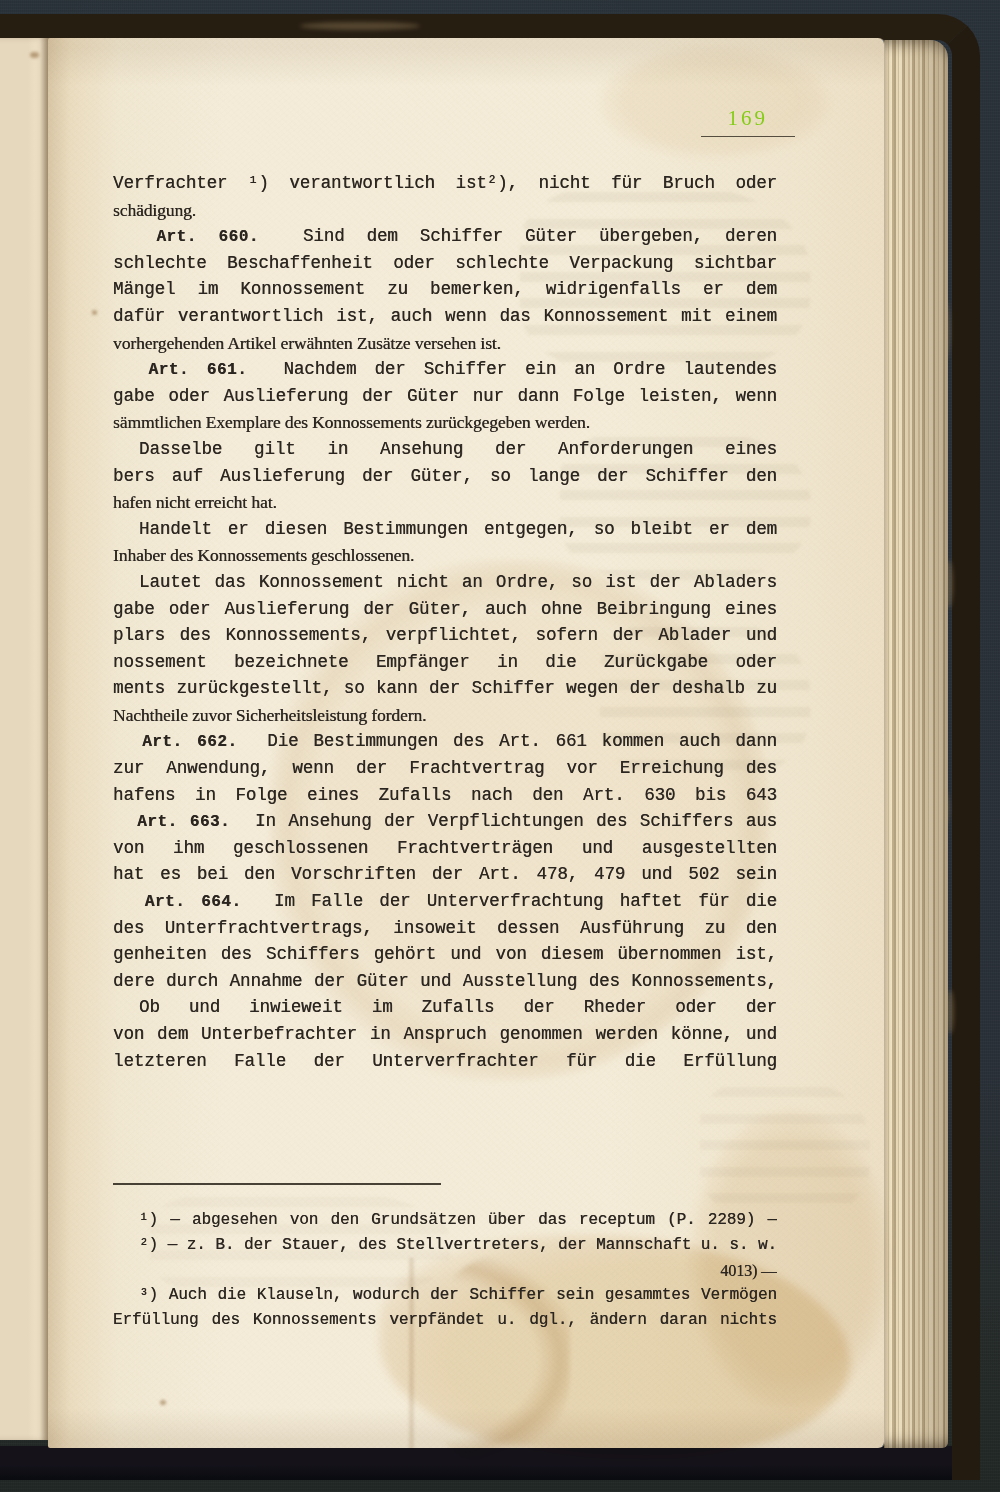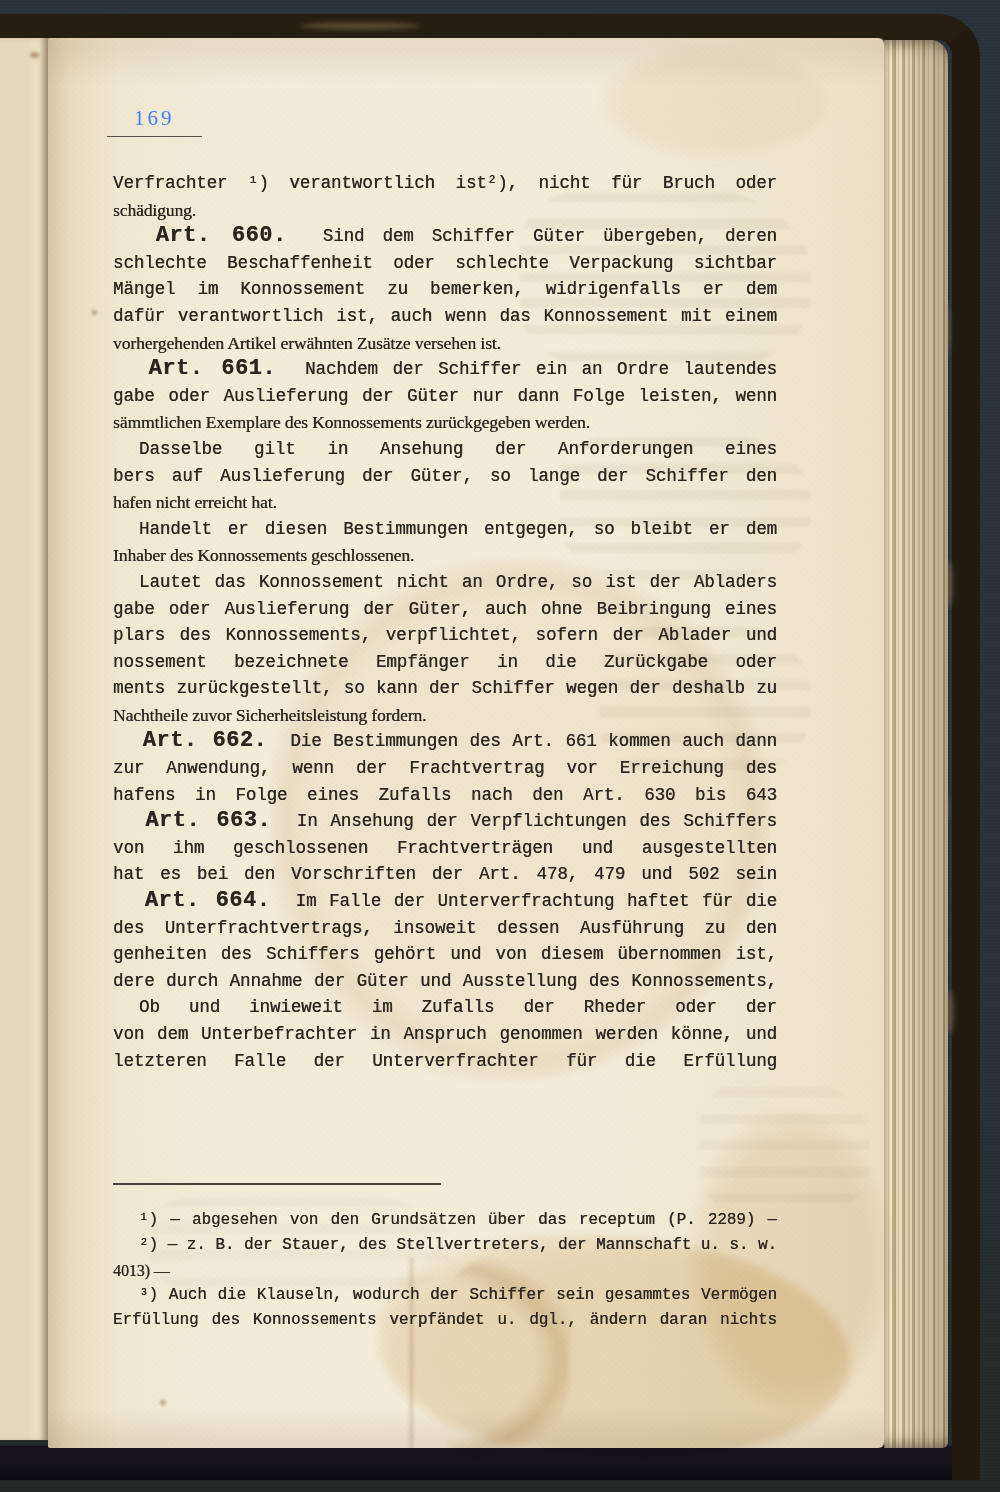--- a/index.html
+++ b/index.html
@@ -115,43 +115,43 @@
   
   .ghost {
     position: absolute; pointer-events: none; mix-blend-mode: multiply; opacity: .8;
     background: repeating-linear-gradient(180deg,
       transparent 0 7px, rgba(128,112,76,0.085) 7px 17px, transparent 17px 26.6px);
     filter: blur(1.8px); border-radius: 30% 45% 40% 35%;
   }
 
   
   .header {
-    position: absolute; left: 107px; top: 106px; width: 664px; text-align: left;
-    color: #3b82f6;
+    position: absolute; left: 131px; top: 106px; width: 664px; text-align: right;
+    color: #84cc16;
   }
   .header .num {
     display: inline-block; font-size: 21px; letter-spacing: 3px;
     padding: 0 27px 5px 27px; border-bottom: 1.5px solid rgba(60,52,42,0.85);
   }
   .body-block { position: absolute; left: 113px; top: 170px; width: 664px; }
   .foot-block { position: absolute; left: 113px; top: 1208px; width: 664px; }
   .separator {
     position: absolute; left: 113px; top: 1183px; width: 328px; height: 2px;
     background: rgba(52,45,36,0.9);
   }
   .para { margin: 0; }
   .line {
     color: #2b2520; font-size: 17.5px; line-height: 26.6px; height: 26.6px;
     overflow: hidden; letter-spacing: -0.1px;
     text-shadow: 0.35px 0 0 rgba(43,37,32,0.8);
   }
-  .foot-block .line { font-size: 16px; line-height: 25px; height: 25px; }
+  .foot-block .line { font-size: 16px; line-height: 25px; height: 25px; text-align: right; }
   .line.j { text-align: justify; text-align-last: justify; font-family: Liberation Mono, monospace; }
   .line.ind { text-indent: 26px; }
-  .lead { font-weight: bold; font-size: 22px; line-height: 0; letter-spacing: 0.5px; }
+  .lead { font-weight: bold; font-size: 16px; line-height: 0; letter-spacing: 0.5px; }
 </style>
 </head>
 <body>
 
 <div class="canvas">
   <div class="bg"></div>
 
   <div class="cover"></div>
   <div class="cover-wear" style="left:925px; top:120px; width:14px; height:42px;"></div>
   <div class="cover-wear" style="left:940px; top:300px; width:10px; height:60px;"></div>

